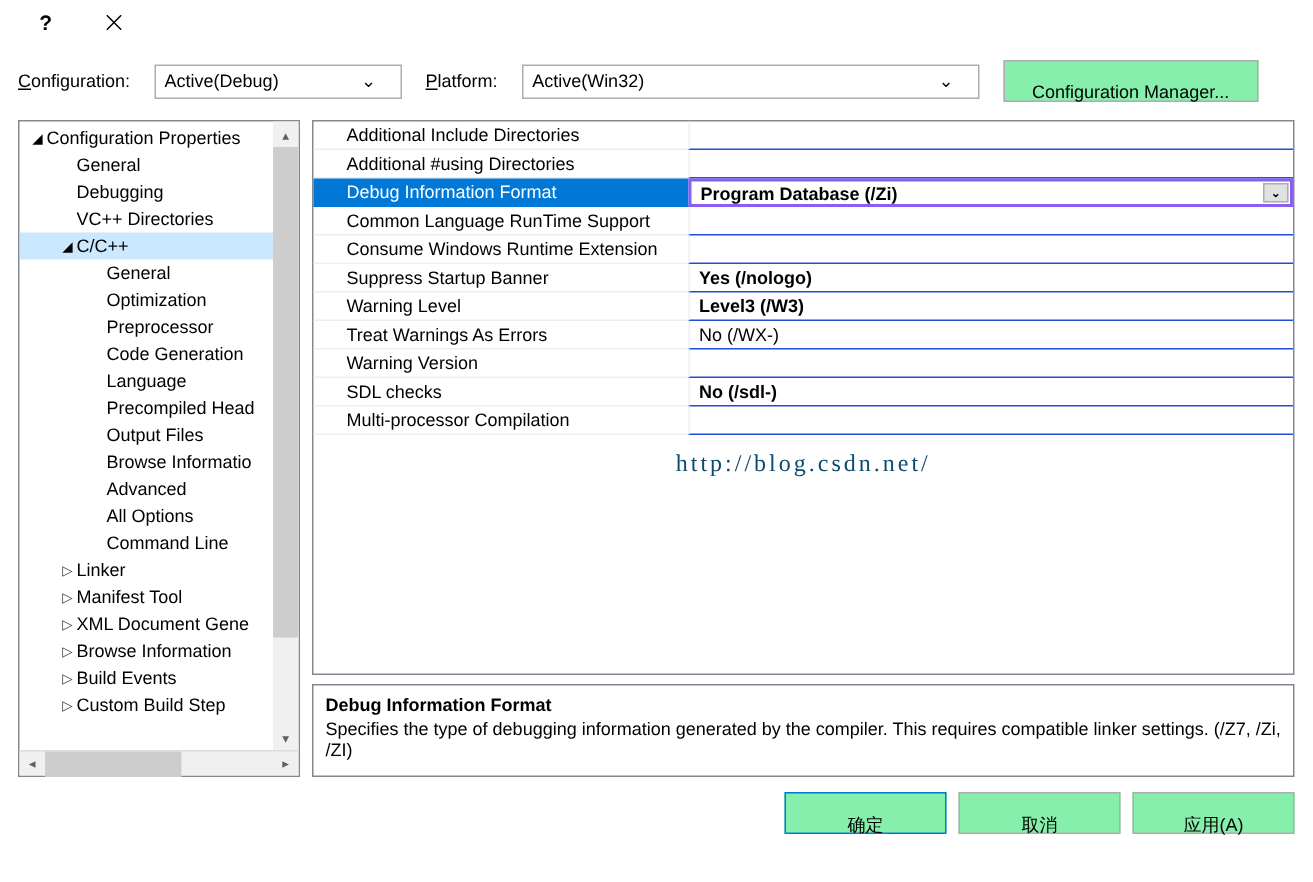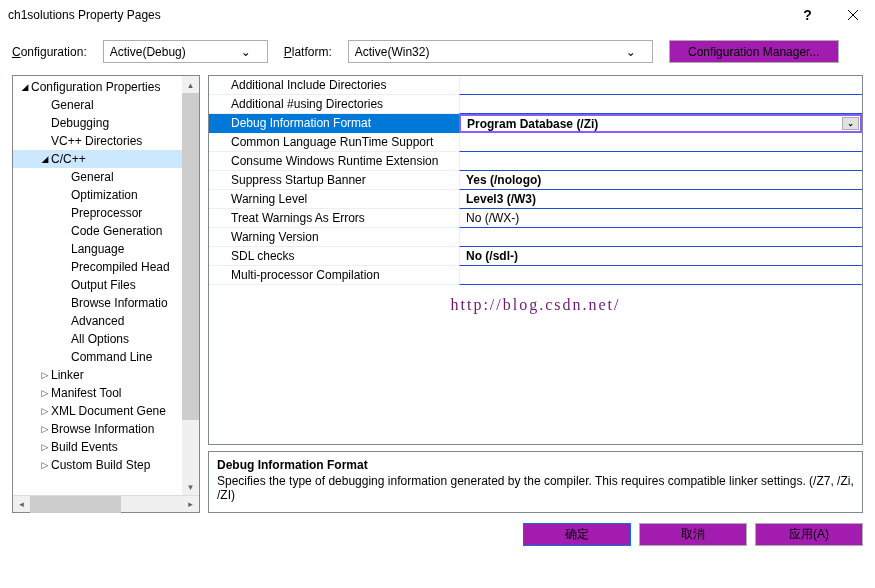--- a/index.html
+++ b/index.html
@@ -11,21 +11,21 @@
 .titlebar-btn.help { font-weight: bold; }
 .titlebar-btn.close svg { width: 10px; height: 10px; }
 
 .toolbar { display: flex; align-items: center; padding: 10px 12px 8px 12px; gap: 16px; }
 .toolbar label { }
 .toolbar label u { text-decoration: underline; }
 .combo { border: 1px solid #adadad; background: #fff; height: 23px; display: flex; align-items: center; padding: 0 16px 0 6px; position: relative; }
 .combo.config { width: 165px; }
 .combo.platform { width: 305px; }
 .combo-arrow { margin-left: auto; }
-.btn { border: 1px solid #adadad; background: #a21caf; height: 23px; padding: 3px 12px; display: flex; align-items: center; }
+.btn { border: 1px solid #adadad; background: #86efac; height: 23px; padding: 13px 12px; display: flex; }
 .btn.cfgmgr { width: 170px; justify-content: center; }
 
 .main { display: flex; padding: 4px 12px 0 12px; gap: 8px; height: 442px; }
 .tree-wrap { width: 188px; border: 1px solid #828790; position: relative; display: flex; flex-direction: column; }
 .tree { flex: 1; overflow: hidden; padding: 2px 0; }
 .tree-item { height: 18px; display: flex; align-items: center; white-space: nowrap; overflow: hidden; }
 .tree-item.l0 { padding-left: 6px; }
 .tree-item.l1 { padding-left: 26px; }
 .tree-item.l2 { padding-left: 46px; }
 .tree-item .expander { width: 12px; display: inline-block; text-align: center; font-size: 9px; color: #404040; }
@@ -42,35 +42,34 @@
 
 .right { flex: 1; display: flex; flex-direction: column; gap: 6px; }
 .grid { border: 1px solid #828790; flex: 1; position: relative; }
 .grid-row { display: flex; height: 19px; align-items: center; }
 .grid-row .name { width: 250px; padding-left: 22px; border-bottom: 1px solid #eee; height: 100%; display: flex; align-items: center; white-space: nowrap; }
 .grid-row .value { flex: 1; padding-left: 6px; border-bottom: 1px solid #1d4ed8; border-left: 1px solid #eee; height: 100%; display: flex; align-items: center; font-weight: bold; position: relative; }
 .grid-row.selected .name { background: #0078d7; color: #fff; border-bottom-color: #0078d7; }
 .grid-row.selected .value { border: 2px solid #8b5cf6; font-weight: bold; }
 .grid-row .value.normal { font-weight: normal; }
 .grid-row .dd { position: absolute; right: 1px; top: 1px; bottom: 1px; width: 17px; background: #e1e1e1; border: 1px solid #adadad; display: flex; align-items: center; justify-content: center; font-size: 8px; }
-.watermark { position: absolute; top: 220px; left: 0; right: 0; text-align: center; color: #701a75; font-size: 16px; font-family: serif; letter-spacing: 2px; pointer-events: none; }
+.watermark { position: absolute; top: 220px; left: 0; right: 0; text-align: center; color: #0c4a6e; font-size: 16px; font-family: serif; letter-spacing: 2px; pointer-events: none; }
 
 .desc { border: 1px solid #828790; padding: 6px 8px; height: 62px; }
 .desc-title { font-weight: bold; margin-bottom: 2px; }
 .desc-text { }
 
 .footer { display: flex; justify-content: flex-end; gap: 8px; padding: 10px 12px; }
 .footer .btn { width: 108px; justify-content: center; }
 .footer .btn.primary { border: 1px solid #0078d7; }
 </style>
 </head>
 <body>
 
 <div class="titlebar">
-  <span class="titlebar-title">ch1solutions Property Pages</span>
   <div class="titlebar-btn help">?</div>
   <div class="titlebar-btn close">
     <svg viewBox="0 0 10 10">
         <line x1="0" y1="0" x2="10" y2="10" stroke="#000" stroke-width="1"></line>
         <line x1="10" y1="0" x2="0" y2="10" stroke="#000" stroke-width="1"></line>
       </svg>
   </div>
 </div>
 
 <div class="toolbar">

